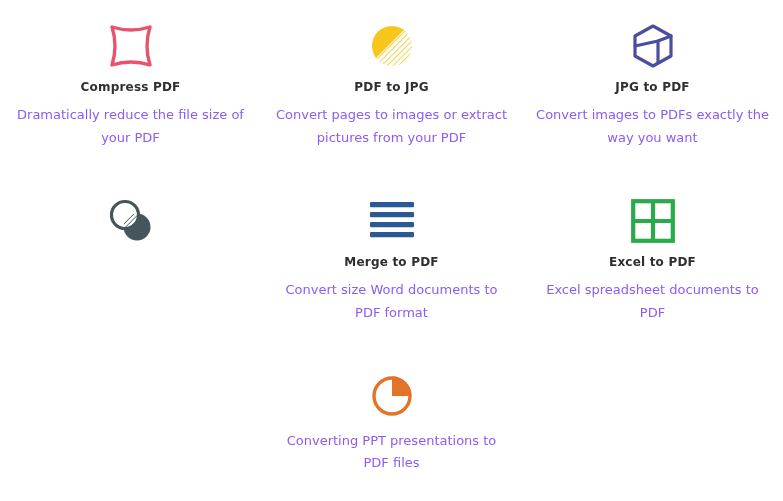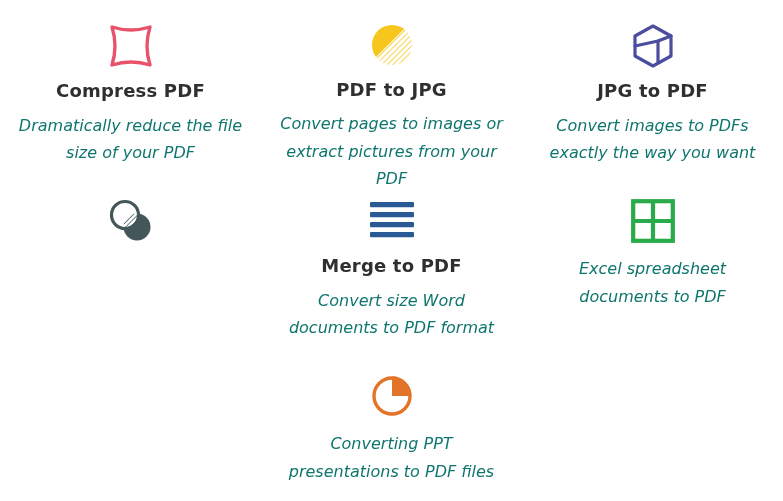--- a/index.html
+++ b/index.html
@@ -38,35 +38,34 @@
     height: 56px;
     width: 56px;
     display: flex;
     align-items: center;
     justify-content: center;
     margin-bottom: 6px;
   }
   .tool-icon svg { display: block; }
 
   .tool-title {
-    font-size: 18px;
+    font-size: 12px;
     font-weight: bold;
     color: #2f2f2f;
     letter-spacing: 0.2px;
     margin-bottom: 10px;
     line-height: 1.2;
   }
 
   .tool-desc {
-    font-size: 16px;
-    color: #0f766e;
+    font-size: 13px;
+    color: #8b5cf6;
     line-height: 1.72;
     max-width: 235px;
     font-weight: 400;
-    font-style: italic;
   }
 
   
   .tool-card.row-last { grid-column: 2 / 3; }
 </style>
 </head>
 <body>
 
 <div class="tools-grid">
 
@@ -154,20 +153,21 @@
   <div class="tool-card">
     <span class="tool-icon">
       <svg width="44" height="44" viewBox="0 0 44 44">
         <g stroke="#2aab4a" fill="none">
           <rect x="2.2" y="2.2" width="39.6" height="39.6" stroke-width="4.2"></rect>
           <line x1="22" y1="3" x2="22" y2="41" stroke-width="4.2"></line>
           <line x1="3" y1="22" x2="41" y2="22" stroke-width="4.2"></line>
         </g>
       </svg>
     </span>
+    <div class="tool-title">Excel to PDF</div>
     <div class="tool-desc">Excel spreadsheet documents to PDF</div>
   </div>
 
   <div class="tool-card row-last">
     <span class="tool-icon">
       <svg width="46" height="46" viewBox="0 0 46 46">
         <circle cx="23" cy="23" r="18" fill="none" stroke="#e4732a" stroke-width="3.4"></circle>
         <path d="M23 23 L23 3.6 A19.4 19.4 0 0 1 42.4 23 Z" fill="#e4732a"></path>
       </svg>
     </span>

